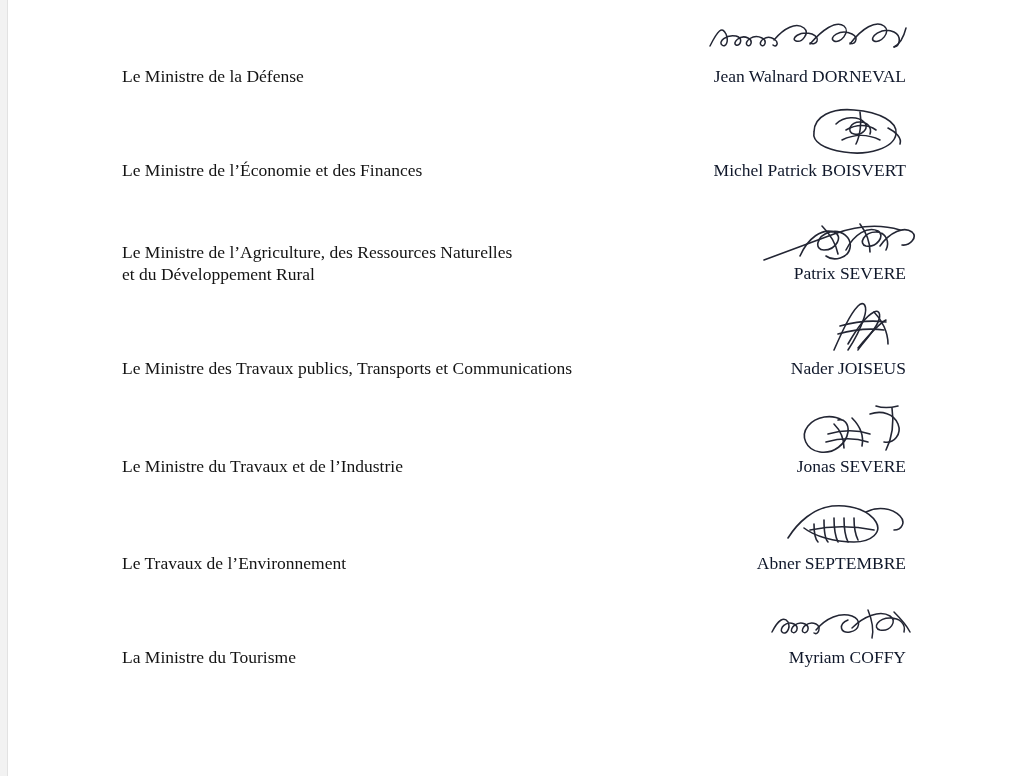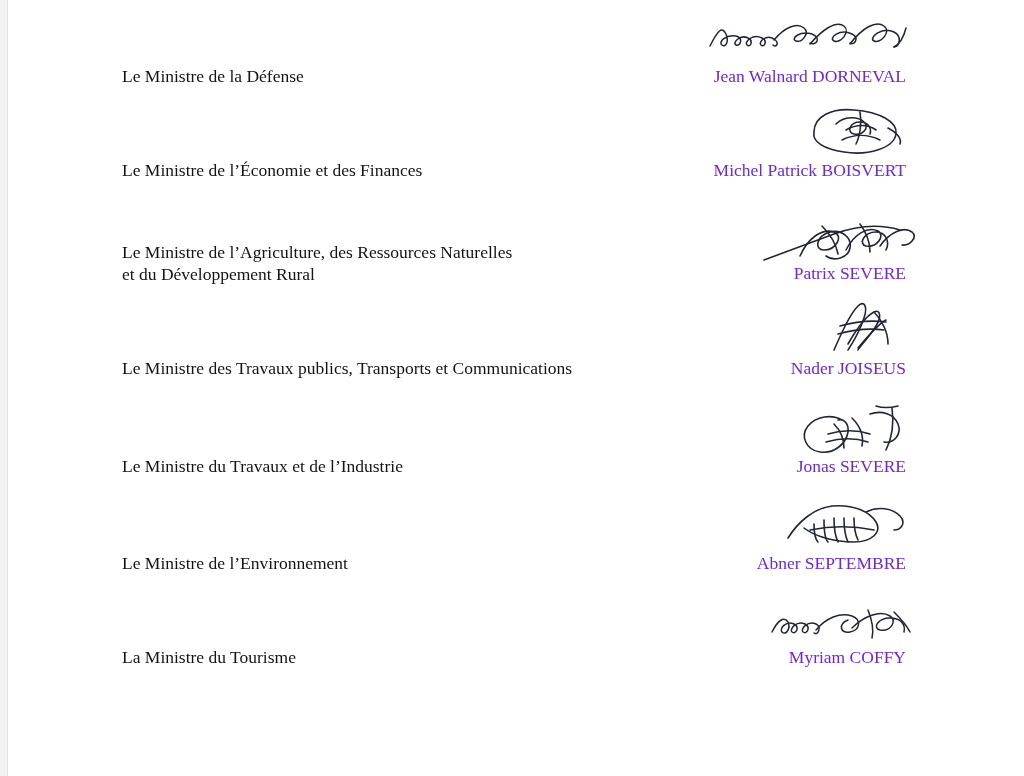--- a/index.html
+++ b/index.html
@@ -50,21 +50,21 @@
     font-size: 17.5px;
     line-height: 21.5px;
     color: #141414;
     white-space: pre-line;
   }
   .signer {
     position: absolute;
     right: 118px;
     font-size: 17.5px;
     line-height: 21px;
-    color: #6d28d9;
+    color: #0f172a;
     text-align: center;
     white-space: nowrap;
   }
   .scribble {
     position: absolute;
     pointer-events: none;
   }
   .scribble svg {
     display: block;
   }
@@ -158,21 +158,21 @@
           <path d="M72 10 C84 6, 96 10, 100 20 C104 30, 96 40, 86 38"></path>
           <path d="M94 4 C96 18, 94 34, 88 46"></path>
           <path d="M78 2 C84 4, 92 4, 100 2"></path>
         </g>
       </svg>
     </div>
     <div class="signer" style="top:456px;">Jonas SEVERE</div>
   </div>
 
   <div class="sig-row" style="top:0px;">
-    <div class="title" style="top:553px;">Le Ministre de l’Environnement</div>
+    <div class="title" style="top:553px;">Le Travaux de l’Environnement</div>
     <div class="scribble" style="right:112px; top:498px;">
       <svg width="128" height="52" viewBox="0 0 128 52">
         <g fill="none" stroke="#232634" stroke-width="1.6" stroke-linecap="round" stroke-linejoin="round">
           <path d="M4 40 C14 24, 30 10, 48 8 C70 6, 86 14, 92 24 C98 34, 88 44, 70 44 C50 44, 30 38, 20 30"></path>
           <path d="M30 26 C30 36, 32 42, 34 44"></path>
           <path d="M40 22 C40 34, 42 42, 44 44"></path>
           <path d="M50 20 C50 32, 52 40, 54 44"></path>
           <path d="M60 20 C60 32, 62 40, 64 44"></path>
           <path d="M70 20 C70 32, 72 38, 74 42"></path>
           <path d="M26 32 C46 28, 70 28, 90 32"></path>

